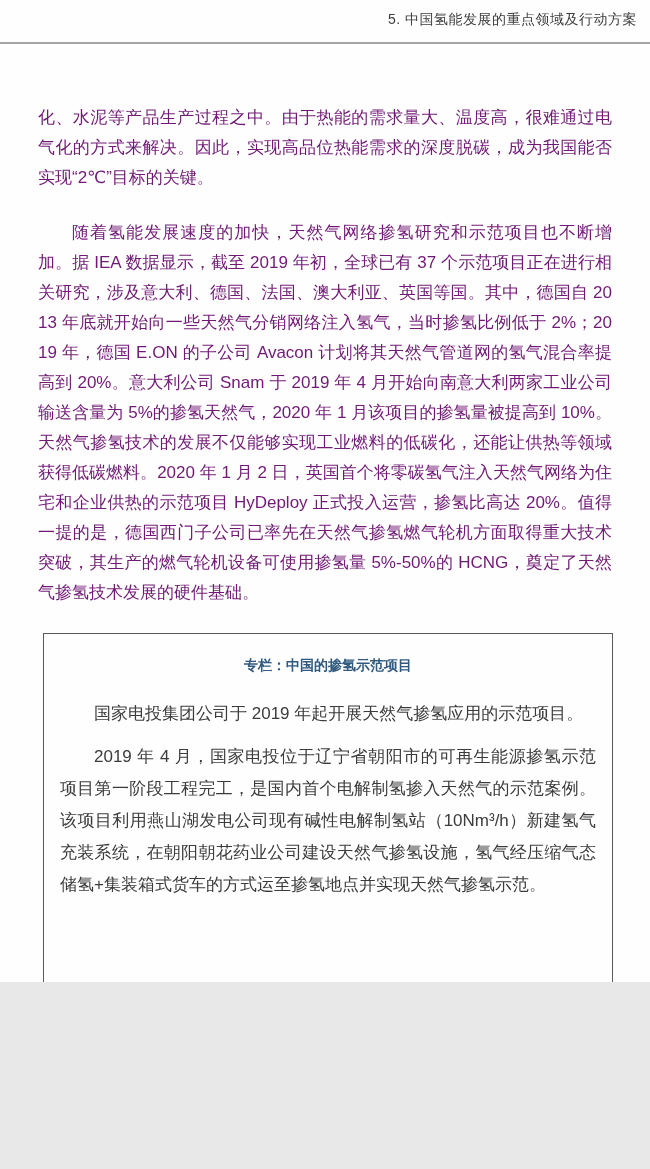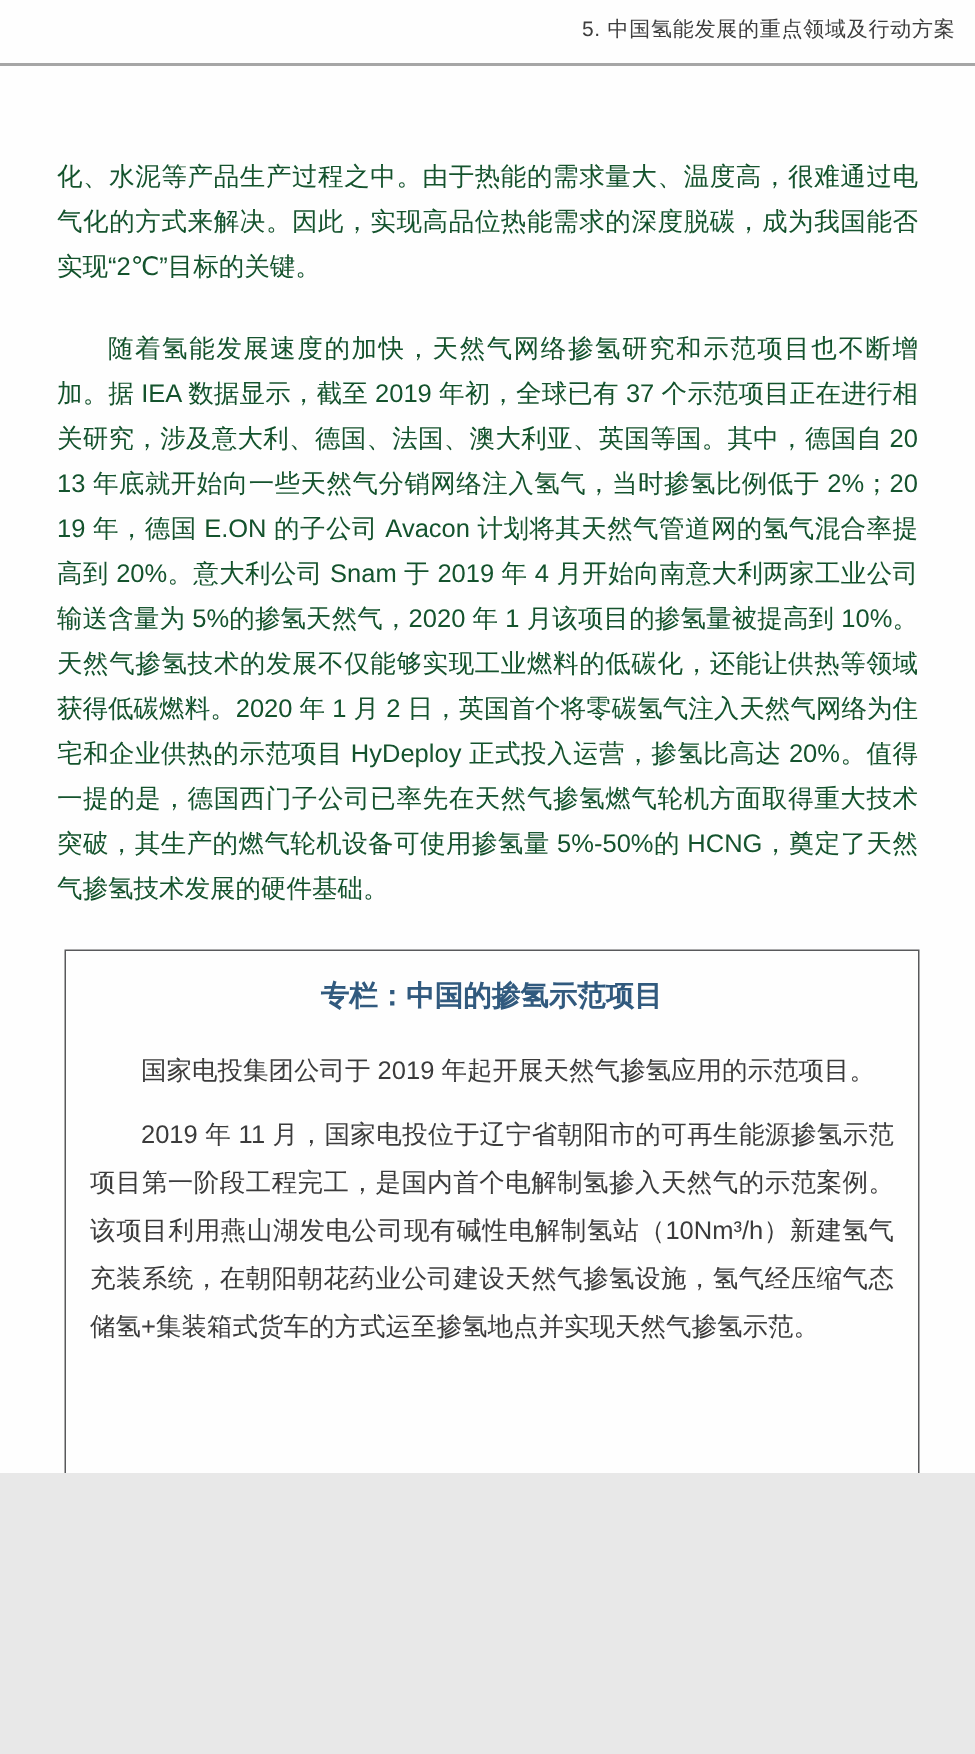--- a/index.html
+++ b/index.html
@@ -33,41 +33,41 @@
   .content {
     position: absolute;
     top: 103px;
     left: 38px;
     width: 574px;
   }
   .content p.body-para {
     margin: 0 0 25px 0;
     font-size: 17px;
     line-height: 30px;
-    color: #14532d;
+    color: #701a75;
     text-align: justify;
     text-indent: 2em;
     word-break: break-all;
   }
   .content p.body-para.continued {
     text-indent: 0;
   }
   .callout {
     box-sizing: border-box;
     margin: 23px 0 0 5px;
     width: 570px;
     min-height: 402px;
     border: 1px solid #58595b;
     padding: 20px 16px 12px 16px;
     background: #fefefe;
   }
   .callout-title {
     margin: 0 0 22px 0;
     text-align: center;
-    font-size: 19px;
+    font-size: 14px;
     line-height: 22px;
     font-weight: bold;
     color: #315a7e;
   }
   .callout p.box-para {
     margin: 0 0 11px 0;
     font-size: 17px;
     line-height: 32px;
     color: #3b3b3b;
     text-align: justify;
@@ -106,21 +106,21 @@
 
     <p class="body-para continued">化、水泥等产品生产过程之中。由于热能的需求量大、温度高，很难通过电气化的方式来解决。因此，实现高品位热能需求的深度脱碳，成为我国能否实现“2℃”目标的关键。</p>
 
     <p class="body-para">随着氢能发展速度的加快，天然气网络掺氢研究和示范项目也不断增加。据 IEA 数据显示，截至 2019 年初，全球已有 37 个示范项目正在进行相关研究，涉及意大利、德国、法国、澳大利亚、英国等国。其中，德国自 2013 年底就开始向一些天然气分销网络注入氢气，当时掺氢比例低于 2%；2019 年，德国 E.ON 的子公司 Avacon 计划将其天然气管道网的氢气混合率提高到 20%。意大利公司 Snam 于 2019 年 4 月开始向南意大利两家工业公司输送含量为 5%的掺氢天然气，2020 年 1 月该项目的掺氢量被提高到 10%。天然气掺氢技术的发展不仅能够实现工业燃料的低碳化，还能让供热等领域获得低碳燃料。2020 年 1 月 2 日，英国首个将零碳氢气注入天然气网络为住宅和企业供热的示范项目 HyDeploy 正式投入运营，掺氢比高达 20%。值得一提的是，德国西门子公司已率先在天然气掺氢燃气轮机方面取得重大技术突破，其生产的燃气轮机设备可使用掺氢量 5%-50%的 HCNG，奠定了天然气掺氢技术发展的硬件基础。</p>
 
     <div class="callout">
       <div class="callout-title">专栏：中国的掺氢示范项目</div>
 
       <p class="box-para">国家电投集团公司于 2019 年起开展天然气掺氢应用的示范项目。</p>
 
-      <p class="box-para">2019 年 11 月，国家电投位于辽宁省朝阳市的可再生能源掺氢示范项目第一阶段工程完工，是国内首个电解制氢掺入天然气的示范案例。该项目利用燕山湖发电公司现有碱性电解制氢站（10Nm³/h）新建氢气充装系统，在朝阳朝花药业公司建设天然气掺氢设施，氢气经压缩气态储氢+集装箱式货车的方式运至掺氢地点并实现天然气掺氢示范。</p>
+      <p class="box-para">2019 年 4 月，国家电投位于辽宁省朝阳市的可再生能源掺氢示范项目第一阶段工程完工，是国内首个电解制氢掺入天然气的示范案例。该项目利用燕山湖发电公司现有碱性电解制氢站（10Nm³/h）新建氢气充装系统，在朝阳朝花药业公司建设天然气掺氢设施，氢气经压缩气态储氢+集装箱式货车的方式运至掺氢地点并实现天然气掺氢示范。</p>
 
     </div>
 
   </div>
 
   <div class="footer-rule"></div>
 
   <div class="page-number">83</div>
 
 </div>

